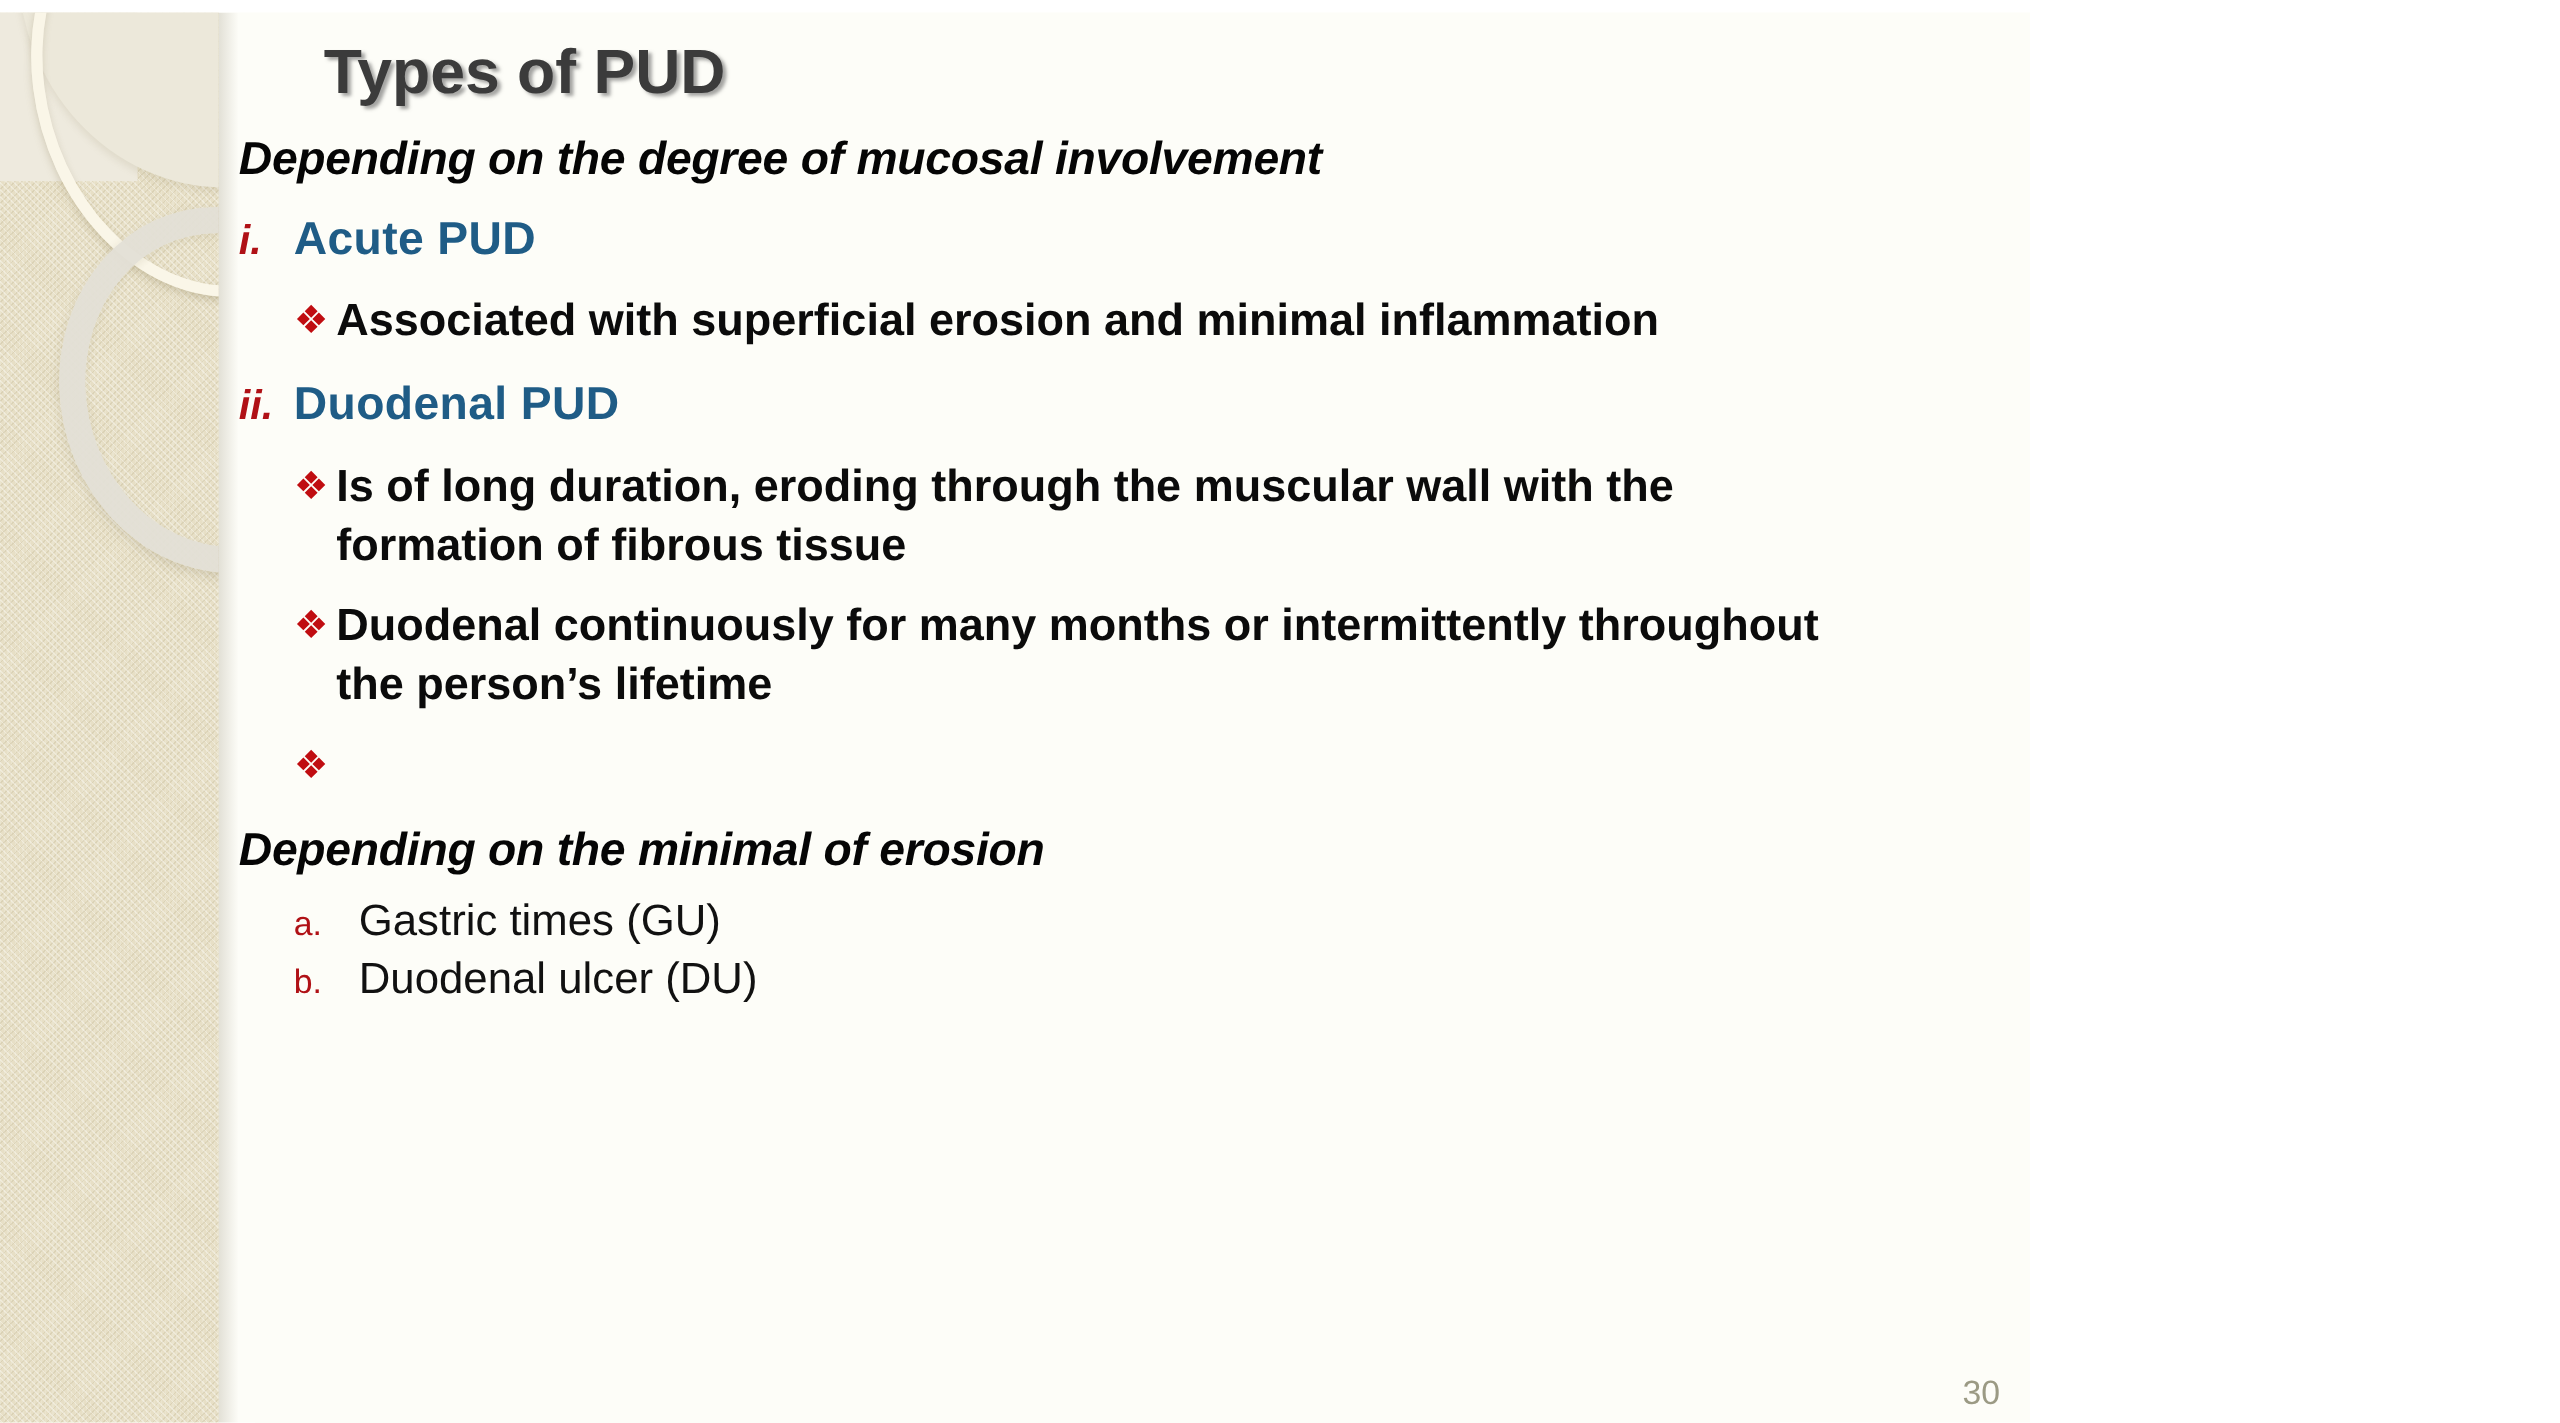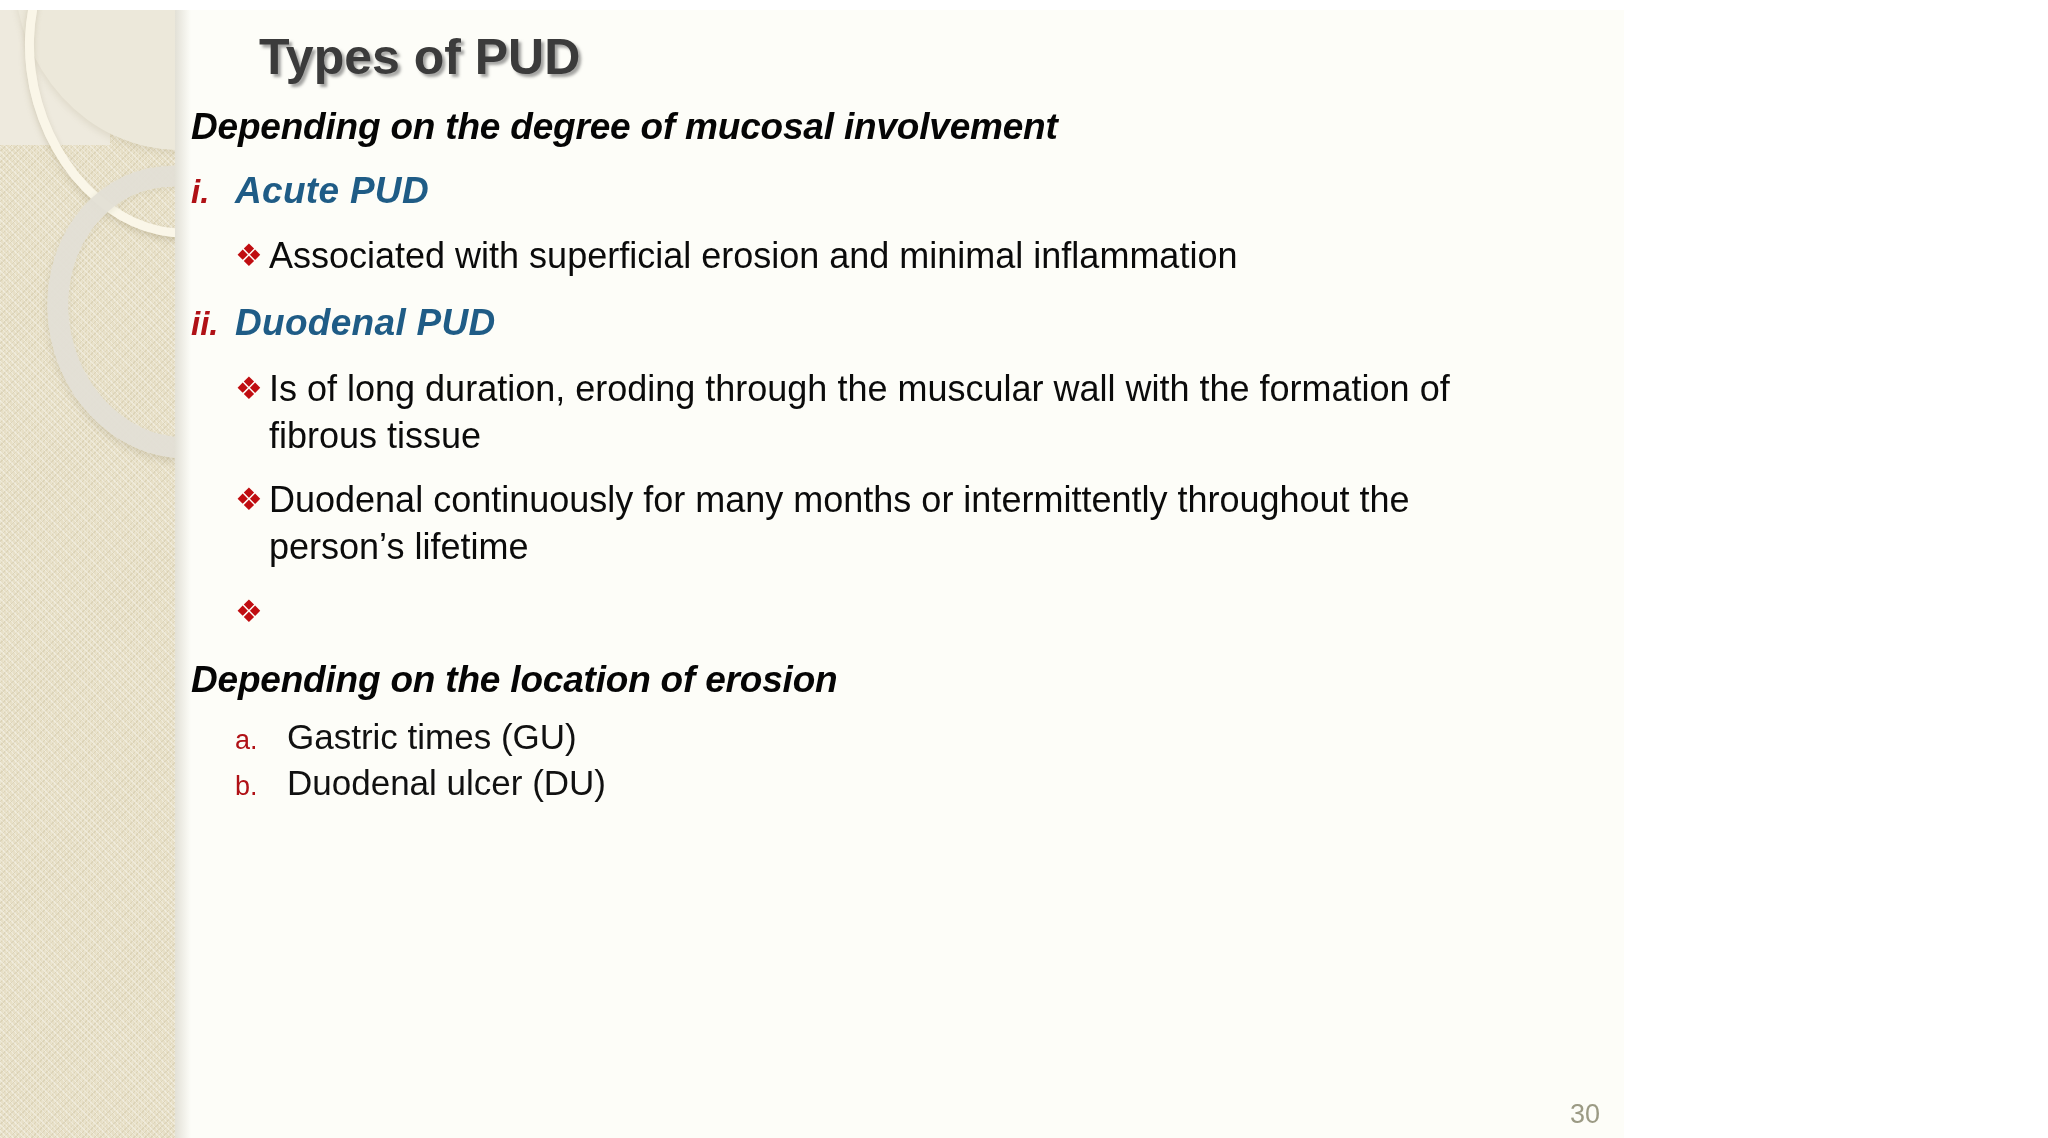--- a/index.html
+++ b/index.html
@@ -135,42 +135,41 @@
     font-size: 33px;
     font-weight: bold;
     font-style: italic;
     width: 44px;
     display: inline-block;
   }
   .roman-label {
     color: #1f5c86;
     font-size: 37px;
     font-weight: bold;
-    font-style: italic;
     letter-spacing: 0.3px;
   }
 
   .bullet-item {
     position: absolute;
     display: flex;
     align-items: flex-start;
   }
   .bullet-marker {
     color: #c00d11;
     font-size: 31px;
     line-height: 47px;
     width: 34px;
     flex: 0 0 34px;
     display: inline-block;
   }
   .bullet-text {
     color: #0b0b0b;
     font-size: 36px;
     line-height: 47px;
-    font-weight: normal;
+    font-weight: bold;
   }
 
   .alpha-item {
     position: absolute;
     display: flex;
     align-items: baseline;
     white-space: nowrap;
   }
   .alpha-marker {
     color: #b01116;
@@ -234,21 +233,21 @@
 
     <div class="bullet-item" style="left:44px; top:466px; width:1230px;">
       <span class="bullet-marker">❖</span>
       <span class="bullet-text">Duodenal continuously for many months or intermittently throughout the person’s lifetime</span>
     </div>
 
     <div class="bullet-item" style="left:44px; top:578px; width:1700px;">
       <span class="bullet-marker">❖</span>
     </div>
 
-    <div class="section-heading" style="left:0px; top:649px;">Depending on the location of erosion</div>
+    <div class="section-heading" style="left:0px; top:649px;">Depending on the minimal of erosion</div>
 
     <div class="alpha-item" style="left:44px; top:707px;">
       <span class="alpha-marker">a.</span>
       <span class="alpha-label">Gastric times (GU)</span>
     </div>
 
     <div class="alpha-item" style="left:44px; top:753px;">
       <span class="alpha-marker">b.</span>
       <span class="alpha-label">Duodenal ulcer (DU)</span>
     </div>

